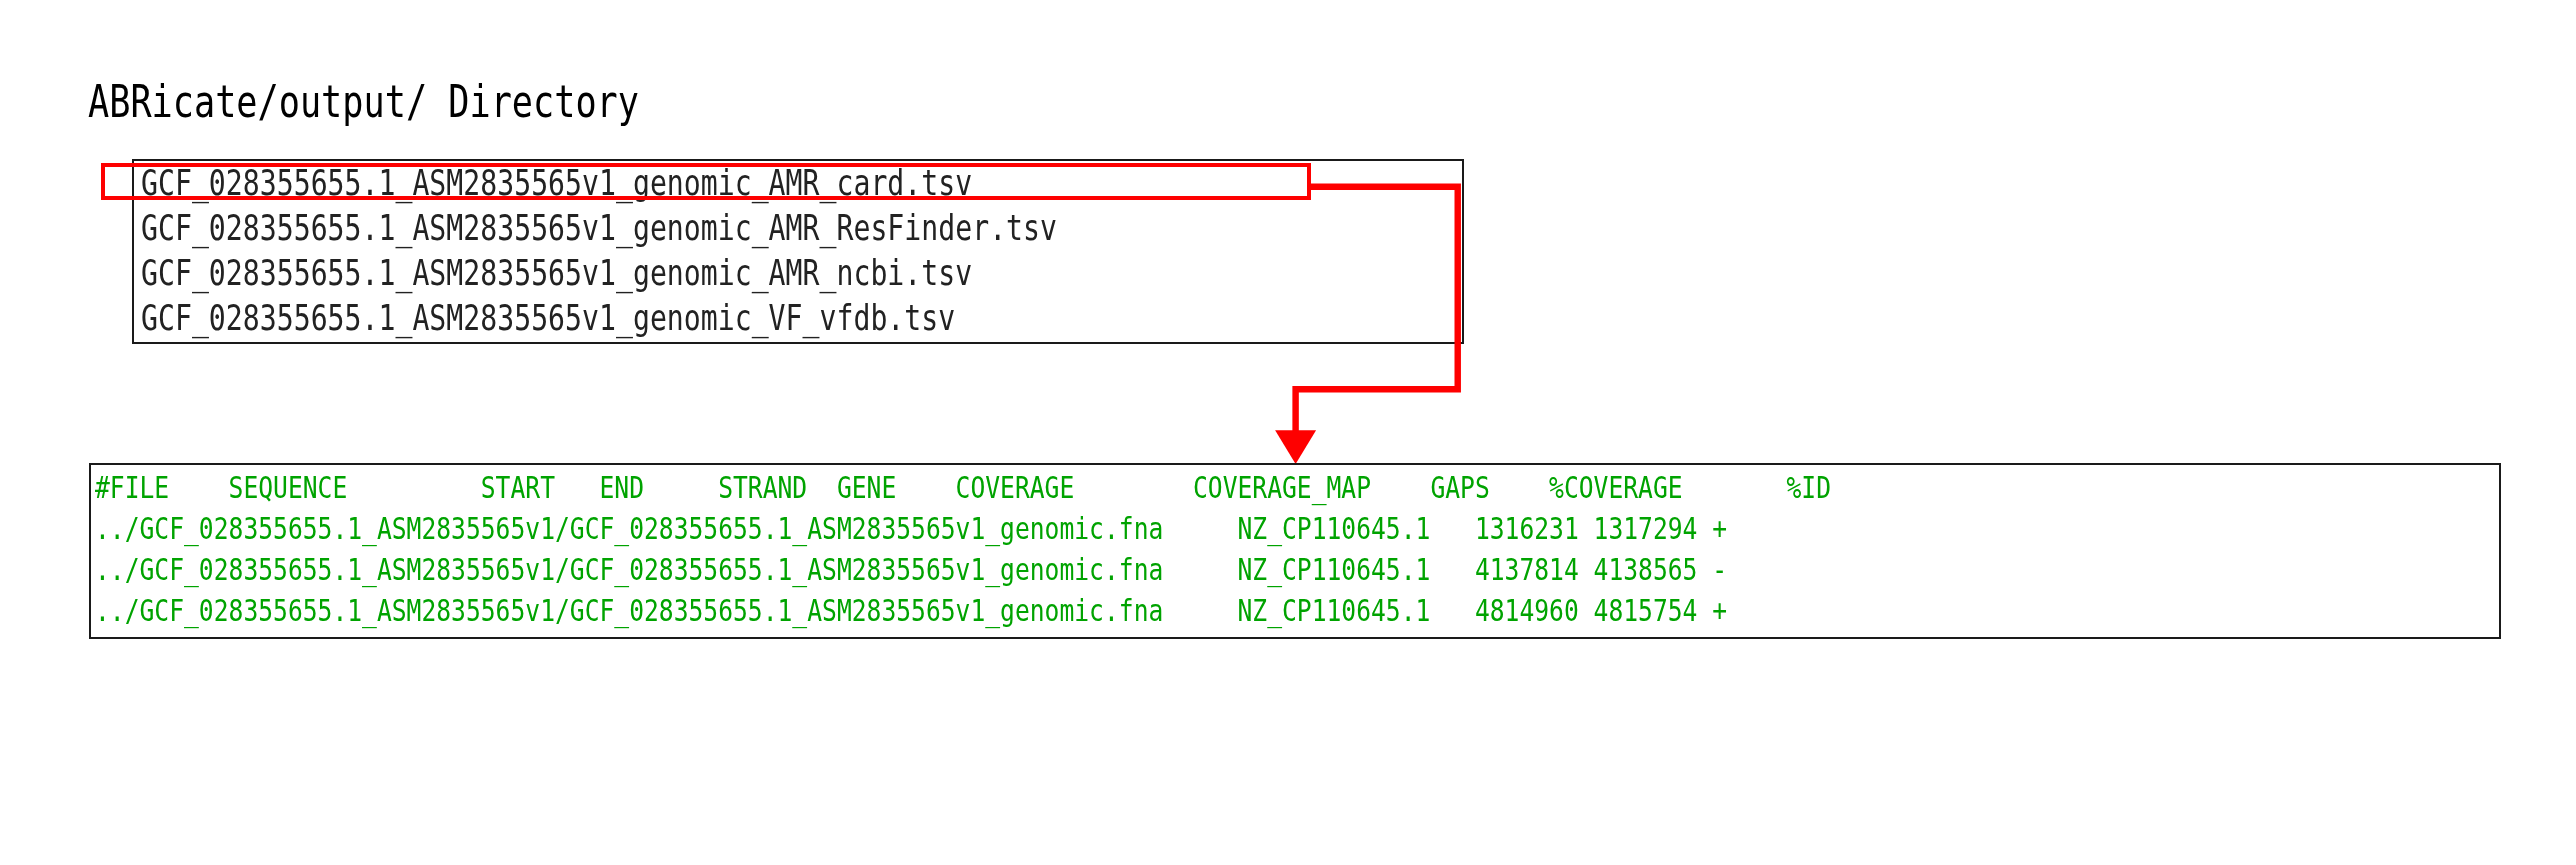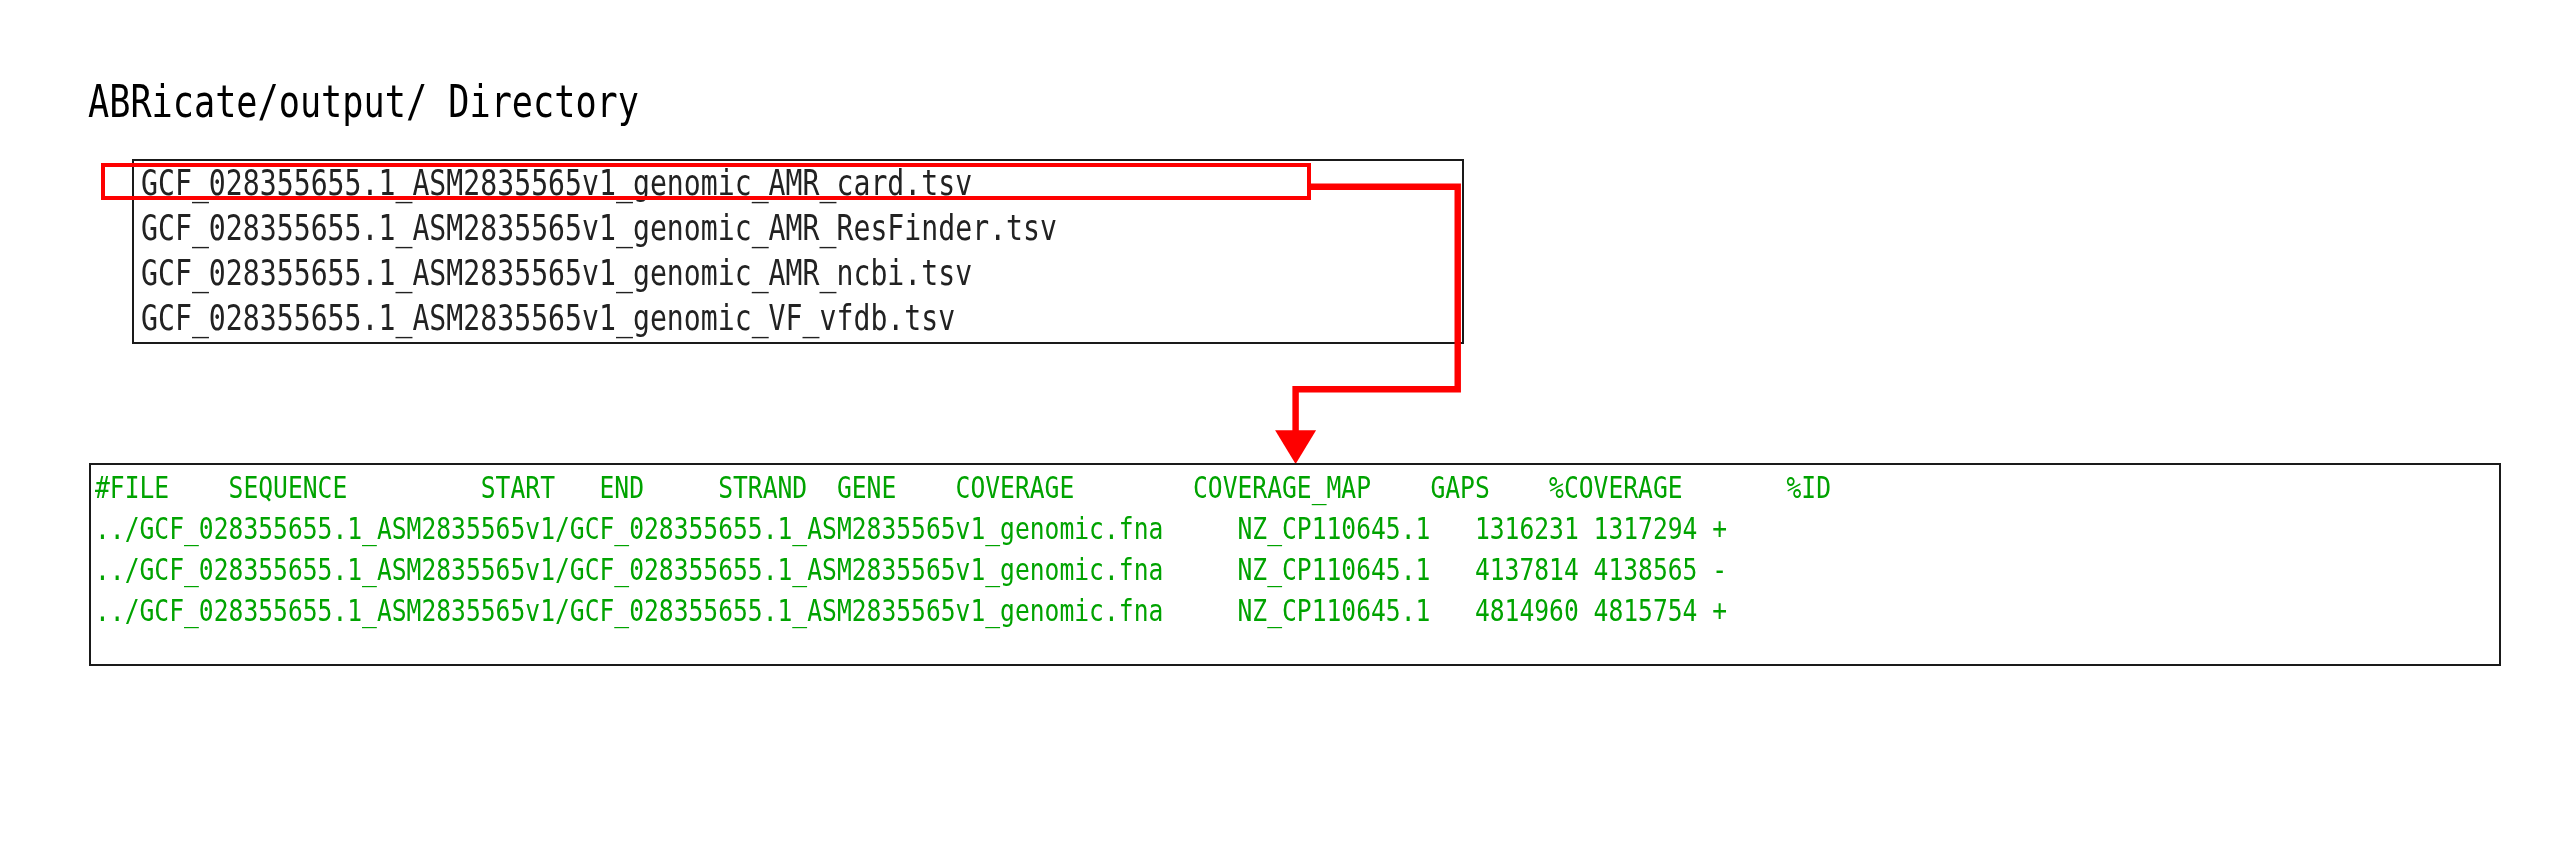--- a/index.html
+++ b/index.html
@@ -86,21 +86,21 @@
     height: 865px;
     pointer-events: none;
   }
 
   
   .terminal-panel {
     position: absolute;
     left: 89px;
     top: 463px;
     width: 2412px;
-    height: 203px;
+    height: 176px;
     border: 2.3px solid #1a1a1a;
     background: #ffffff;
     box-sizing: border-box;
     overflow: hidden;
   }
   .term-inner {
     position: absolute;
     left: 3.5px;
     top: 0px;
     right: 0;

